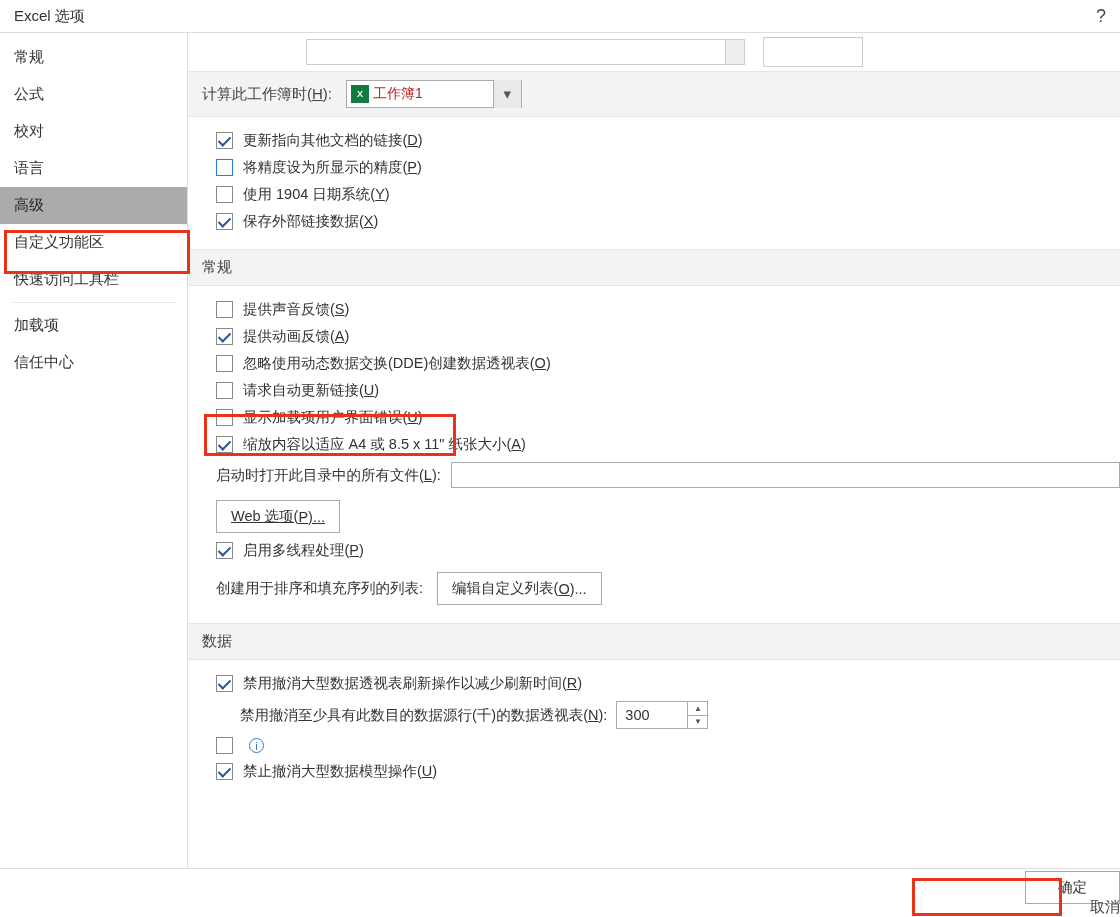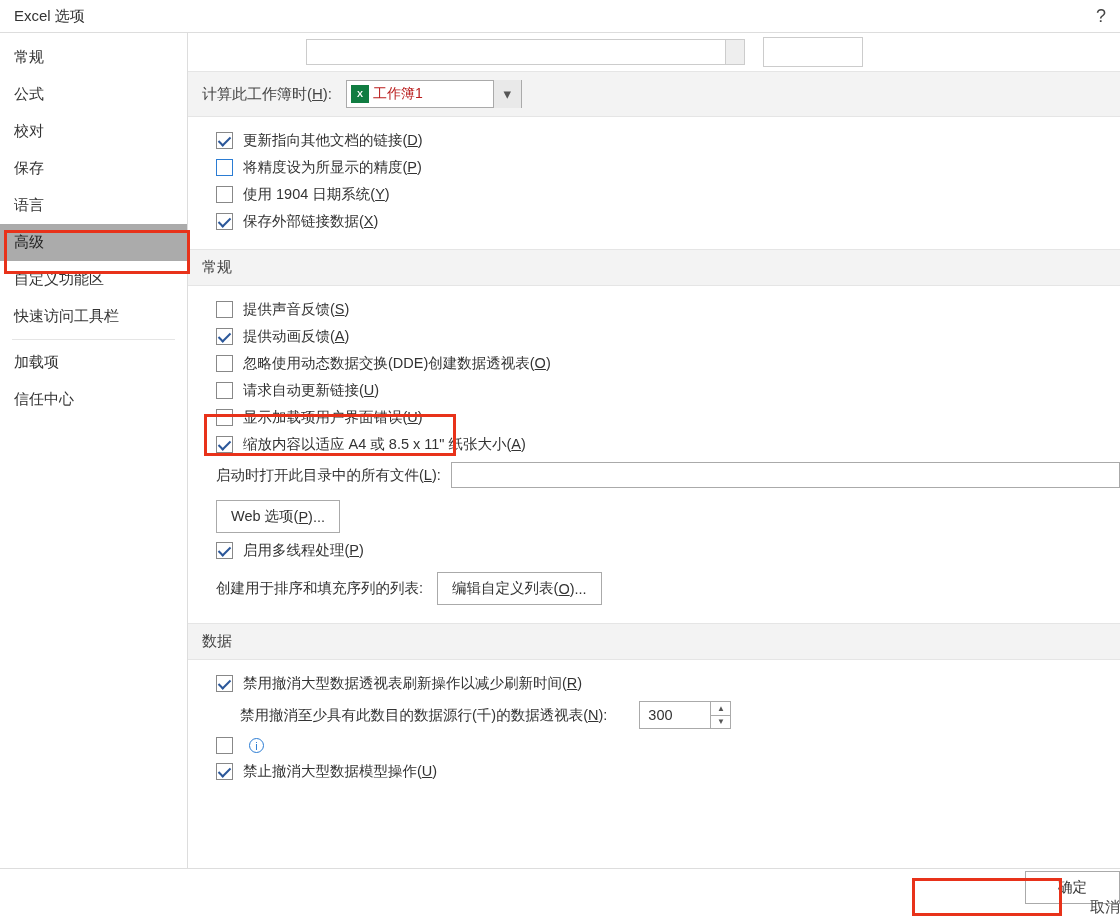--- a/index.html
+++ b/index.html
@@ -158,21 +158,20 @@
 <div class="titlebar">
   <span>Excel 选项</span>
   <span class="help">?</span>
 </div>
 
 <div class="main">
   <div class="sidebar">
     <div class="sidebar-item"><span>常规</span></div>
     <div class="sidebar-item"><span>公式</span></div>
     <div class="sidebar-item"><span>校对</span></div>
-    <div class="sidebar-item"><span>保存</span></div>
     <div class="sidebar-item"><span>语言</span></div>
     <div class="sidebar-item selected"><span>高级</span></div>
     <div class="sidebar-item"><span>自定义功能区</span></div>
     <div class="sidebar-item"><span>快速访问工具栏</span></div>
     <div class="sidebar-sep"></div>
     <div class="sidebar-item"><span>加载项</span></div>
     <div class="sidebar-item"><span>信任中心</span></div>
   </div>
 
   <div class="content">
@@ -240,21 +239,21 @@
           <span><span>显示加载项用户界面错误(</span><u>U</u><span>)</span></span>
         </div>
         <div class="opt-row">
           <div class="chk checked"></div>
           <span><span>缩放内容以适应 A4 或 8.5 x 11" 纸张大小(</span><u>A</u><span>)</span></span>
         </div>
         <div class="opt-row" style="gap:10px;">
           <span><span>启动时打开此目录中的所有文件(</span><u>L</u><span>):</span></span>
           <div class="textinput"></div>
         </div>
-        <div class="opt-row" style="padding-top:8px;">
+        <div class="opt-row" style="padding-top:8px;text-decoration:underline;">
           <div class="btn">
             <span>Web 选项(</span>
               <u>P</u>
               <span>)...</span>
           </div>
         </div>
         <div class="opt-row">
           <div class="chk checked"></div>
           <span><span>启用多线程处理(</span><u>P</u><span>)</span></span>
         </div>
@@ -269,21 +268,21 @@
       </div>
 
       <div class="section-header">
         <span>数据</span>
       </div>
       <div class="opts">
         <div class="opt-row">
           <div class="chk checked"></div>
           <span><span>禁用撤消大型数据透视表刷新操作以减少刷新时间(</span><u>R</u><span>)</span></span>
         </div>
-        <div class="opt-row indent" style="gap:32px;">
+        <div class="opt-row indent" style="gap:9px;">
           <span><span>禁用撤消至少具有此数目的数据源行(千)的数据透视表(</span><u>N</u><span>):</span></span>
           <div class="spinner">
             <div class="spin-val">300</div>
             <div class="spin-btns">
               <div>▲</div>
               <div>▼</div>
             </div>
           </div>
         </div>
         <div class="opt-row">

